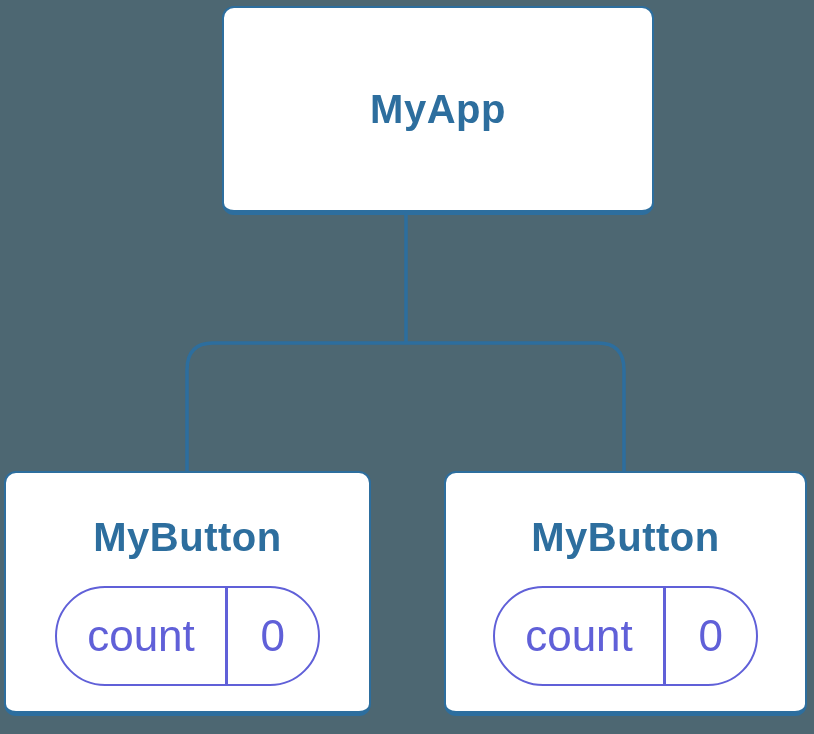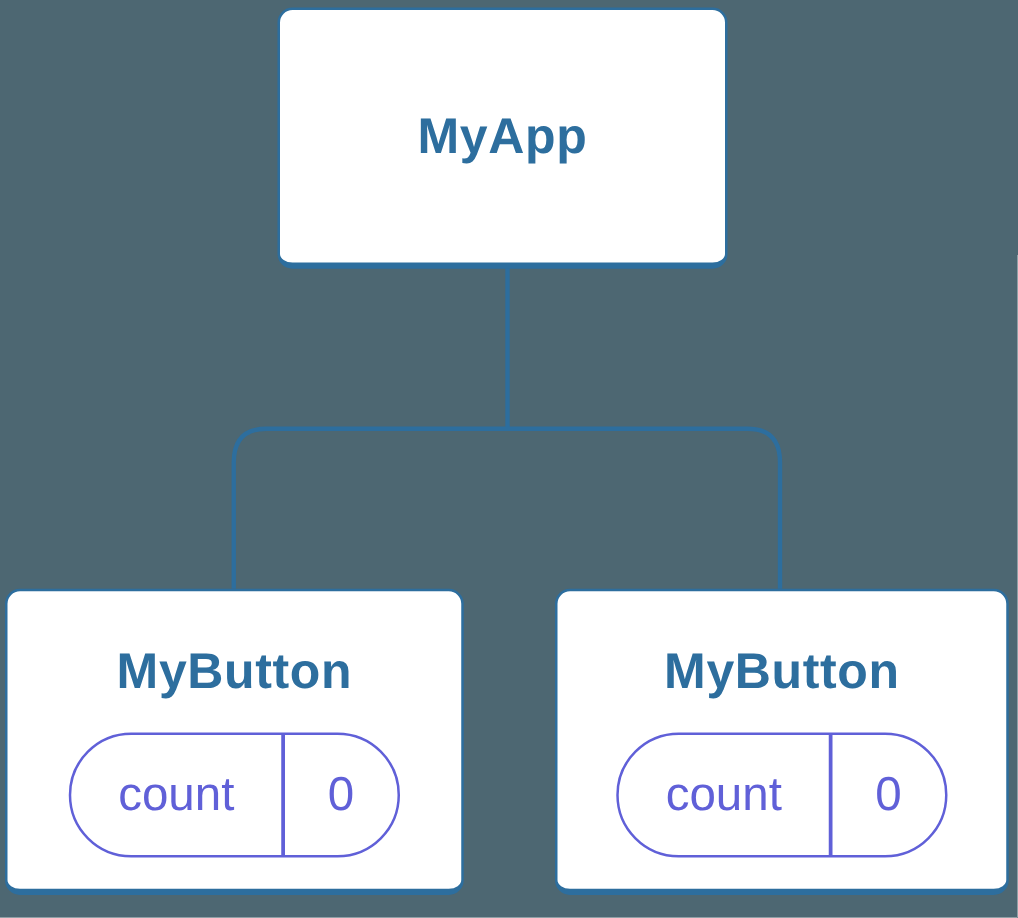--- a/index.html
+++ b/index.html
@@ -37,21 +37,21 @@
     background: var(--node-fill);
     border: 2.5px solid var(--node-border);
     border-bottom-width: 5px;
     border-radius: 12px;
     display: flex;
     flex-direction: column;
     align-items: center;
   }
   .node-root {
     left: 222px; top: 6px;
-    width: 360px; height: 209px;
+    width: 432px; height: 209px;
     justify-content: center;
   }
   .node-child {
     top: 471px;
     height: 245px;
     padding-top: 40px;
   }
   .node-child-left  { left: 4px;   width: 367px; }
   .node-child-right { left: 444px; width: 363px; }
   .node-title {
@@ -63,21 +63,21 @@
     white-space: nowrap;
   }
   .state-pill {
     margin-top: 25px;
     width: 265px; height: 100px;
     border: 2.5px solid var(--state-accent);
     border-radius: 50px;
     display: flex;
     align-items: stretch;
     color: var(--state-accent);
-    font-size: 38px;
+    font-size: 44px;
     overflow: hidden;
   }
   .state-key {
     width: 168px;
     display: flex;
     align-items: center;
     justify-content: center;
   }
   .state-divider {
     width: 2.5px;

